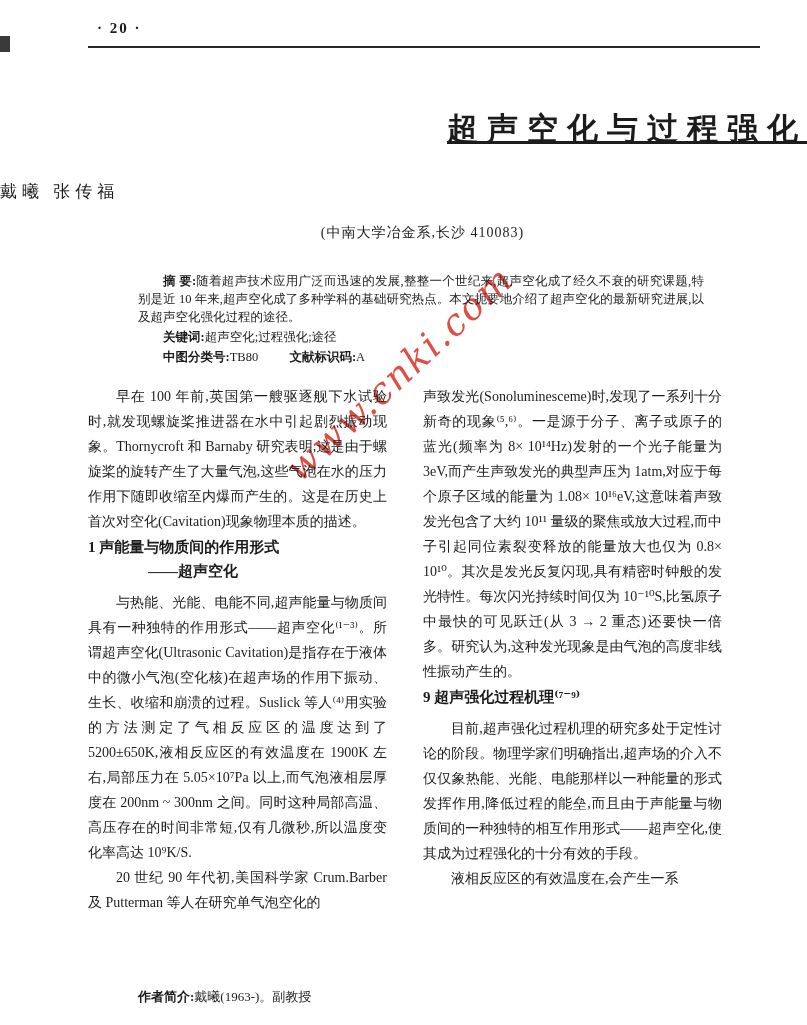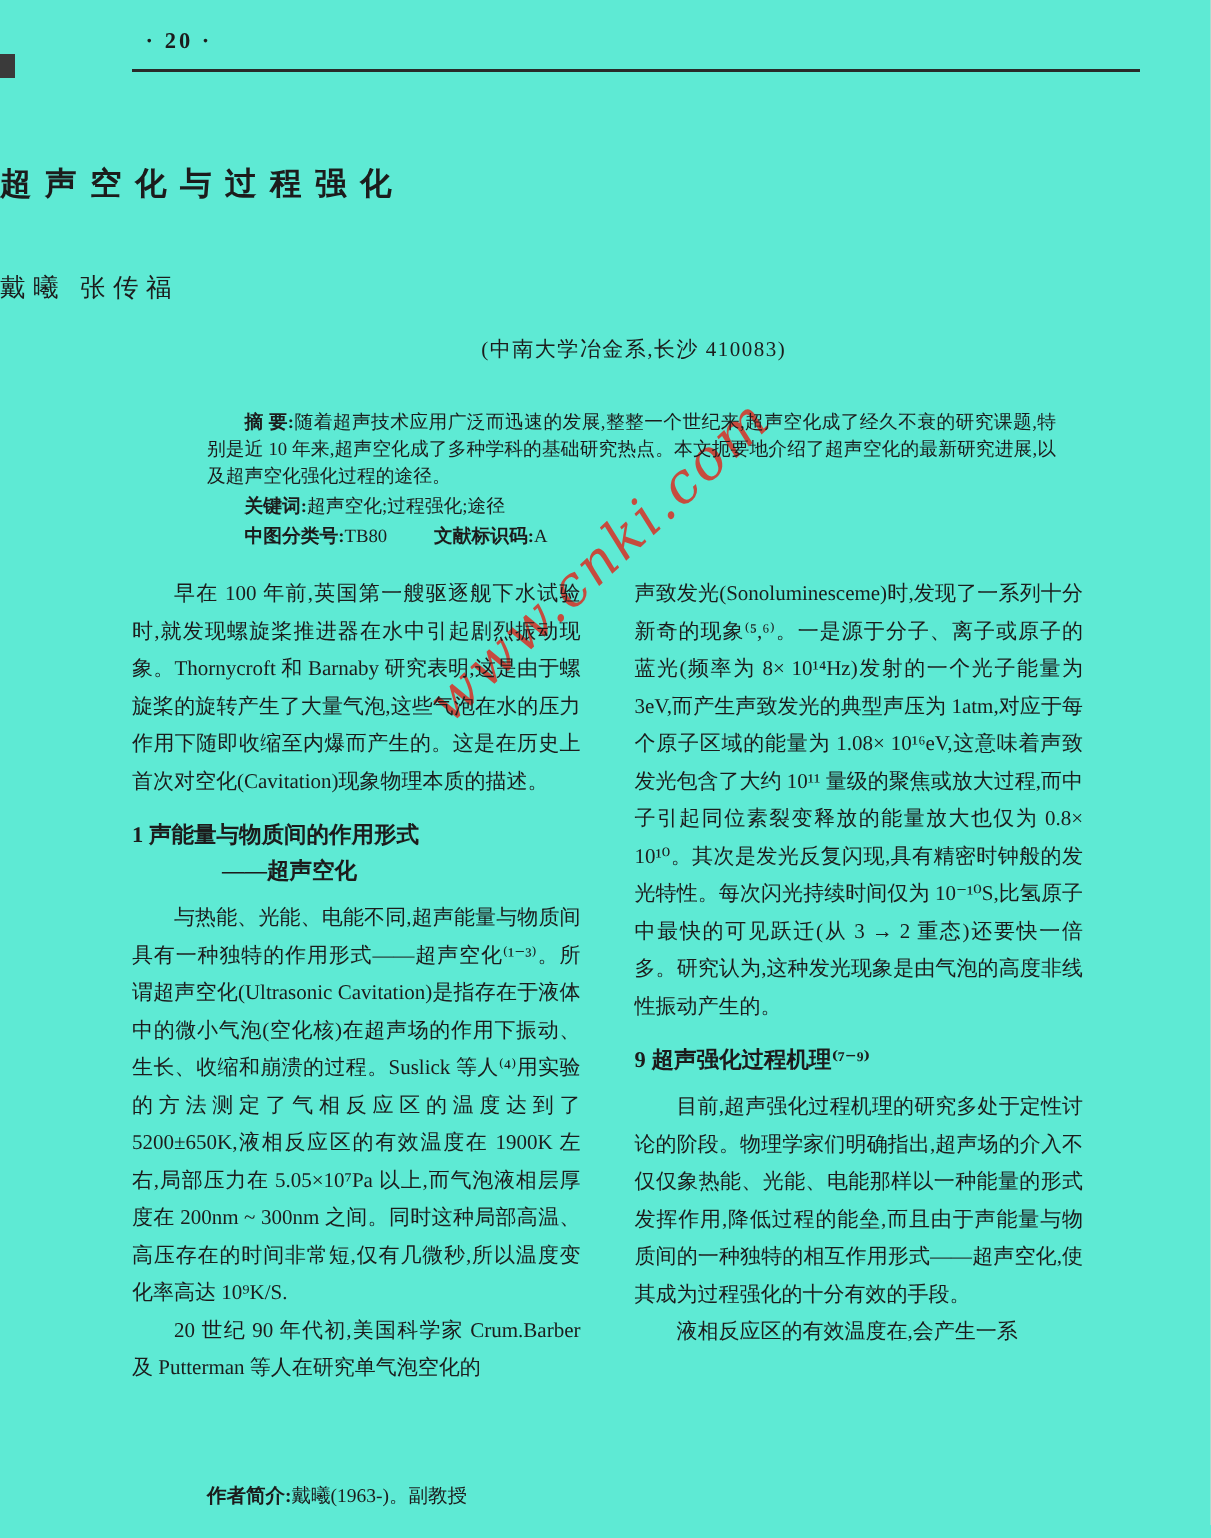--- a/index.html
+++ b/index.html
@@ -1,21 +1,21 @@
 <!DOCTYPE html>
 <html><head>
 <meta charset="utf-8">
 <style>
   html, body { margin: 0; padding: 0; background: #d9d7d2; }
   .page {
     position: relative;
     width: 807px;
     height: 1025px;
     margin: 0 auto;
-    background: #5eead4;
+    background: #ffffff;
     font-family: "Liberation Serif", "DejaVu Serif", serif;
     color: #1c1c1c;
     overflow: hidden;
   }
   .page-num {
     position: absolute;
     left: 97px;
     top: 20px;
     font-size: 15px;
     font-weight: bold;
@@ -36,24 +36,25 @@
     width: 10px;
     height: 16px;
     background: #3a3a3a;
   }
   .title {
     position: absolute;
     left: 0;
     top: 108px;
     width: 100%;
     margin: 0;
-    text-align: left;
-    font-size: 21px;
+    text-align: right;
+    font-size: 31px;
     font-weight: bold;
     letter-spacing: 9px;
+    text-decoration: underline;
   }
   .authors {
     position: absolute;
     left: 0;
     top: 180px;
     width: 100%;
     font-size: 17px;
     letter-spacing: 5px;
   }
   .affiliation {
@@ -94,21 +95,21 @@
     flex: 1;
     font-size: 14px;
     line-height: 25px;
     text-align: justify;
   }
   .col p { margin: 0; }
   .col p.indent { text-indent: 2em; }
   .sec-heading {
     font-weight: bold;
     font-size: 15px;
-    margin: 11px 0 7px 0;
+    margin: 1px 0 7px 0;
     line-height: 24px;
   }
   .sec-heading .h2line { text-indent: 4em; }
   .footnote {
     position: absolute;
     left: 90px;
     top: 988px;
     width: 300px;
     font-size: 13px;
     margin-left: 48px;

